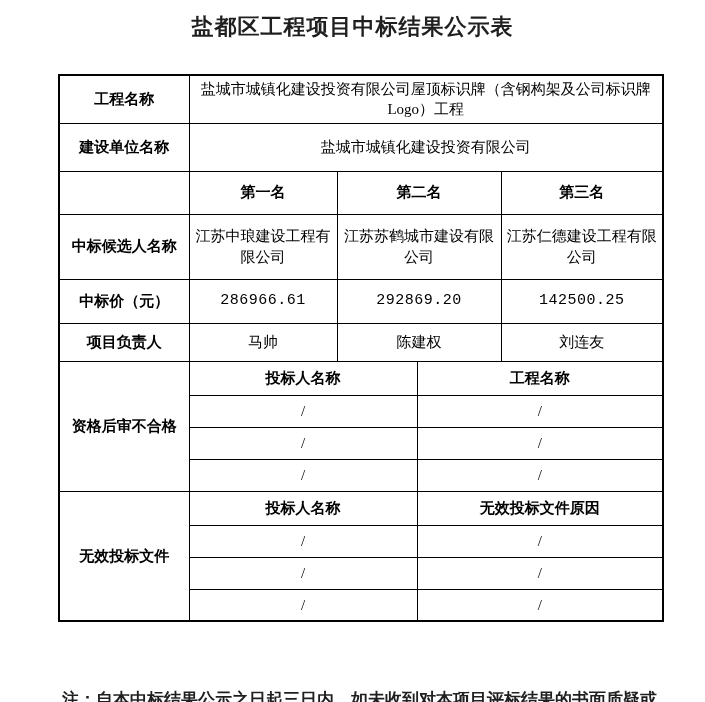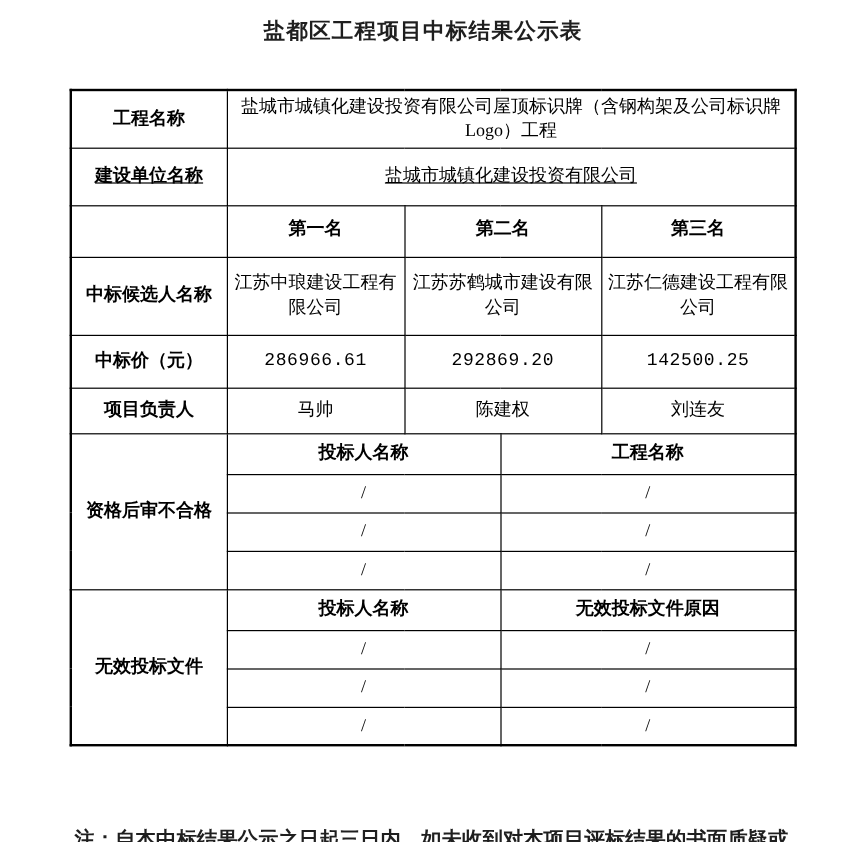--- a/index.html
+++ b/index.html
@@ -10,21 +10,21 @@
     background: #ffffff;
     font-family: "Liberation Serif", "DejaVu Serif", serif;
     color: #000000;
     position: relative;
     overflow: hidden;
   }
   .doc-title {
     margin: 0;
     padding-top: 13px;
     text-align: center;
-    font-size: 18px;
+    font-size: 22px;
     font-weight: bold;
     color: #1f1f1f;
     letter-spacing: 1px;
     line-height: 27px;
   }
   table.result-table {
     border-collapse: collapse;
     table-layout: fixed;
     width: 604px;
     margin: 34px 0 0 58px;
@@ -37,22 +37,22 @@
     vertical-align: middle;
     padding: 2px 4px;
     font-size: 15px;
     font-weight: normal;
     line-height: 1.35;
     overflow: hidden;
   }
   table.result-table th { font-weight: bold; }
   .num { font-size: 14px; letter-spacing: 0.5px; font-family: Liberation Mono, monospace; }
   .r-project   { height: 48px; padding-left: 20px; }
-  .r-owner     { height: 48px; text-decoration: underline; }
-  .r-rank      { height: 43px; font-family: Liberation Mono, monospace; }
+  .r-owner     { height: 48px; }
+  .r-rank      { height: 43px; }
   .r-candidate { height: 65px; }
   .r-price     { height: 44px; }
   .r-manager   { height: 38px; font-family: Liberation Serif, serif; }
   .r-subhead   { height: 34px; }
   .r-slash     { height: 32px; }
   .note {
     position: absolute;
     left: 62px;
     top: 691px;
     width: 600px;

